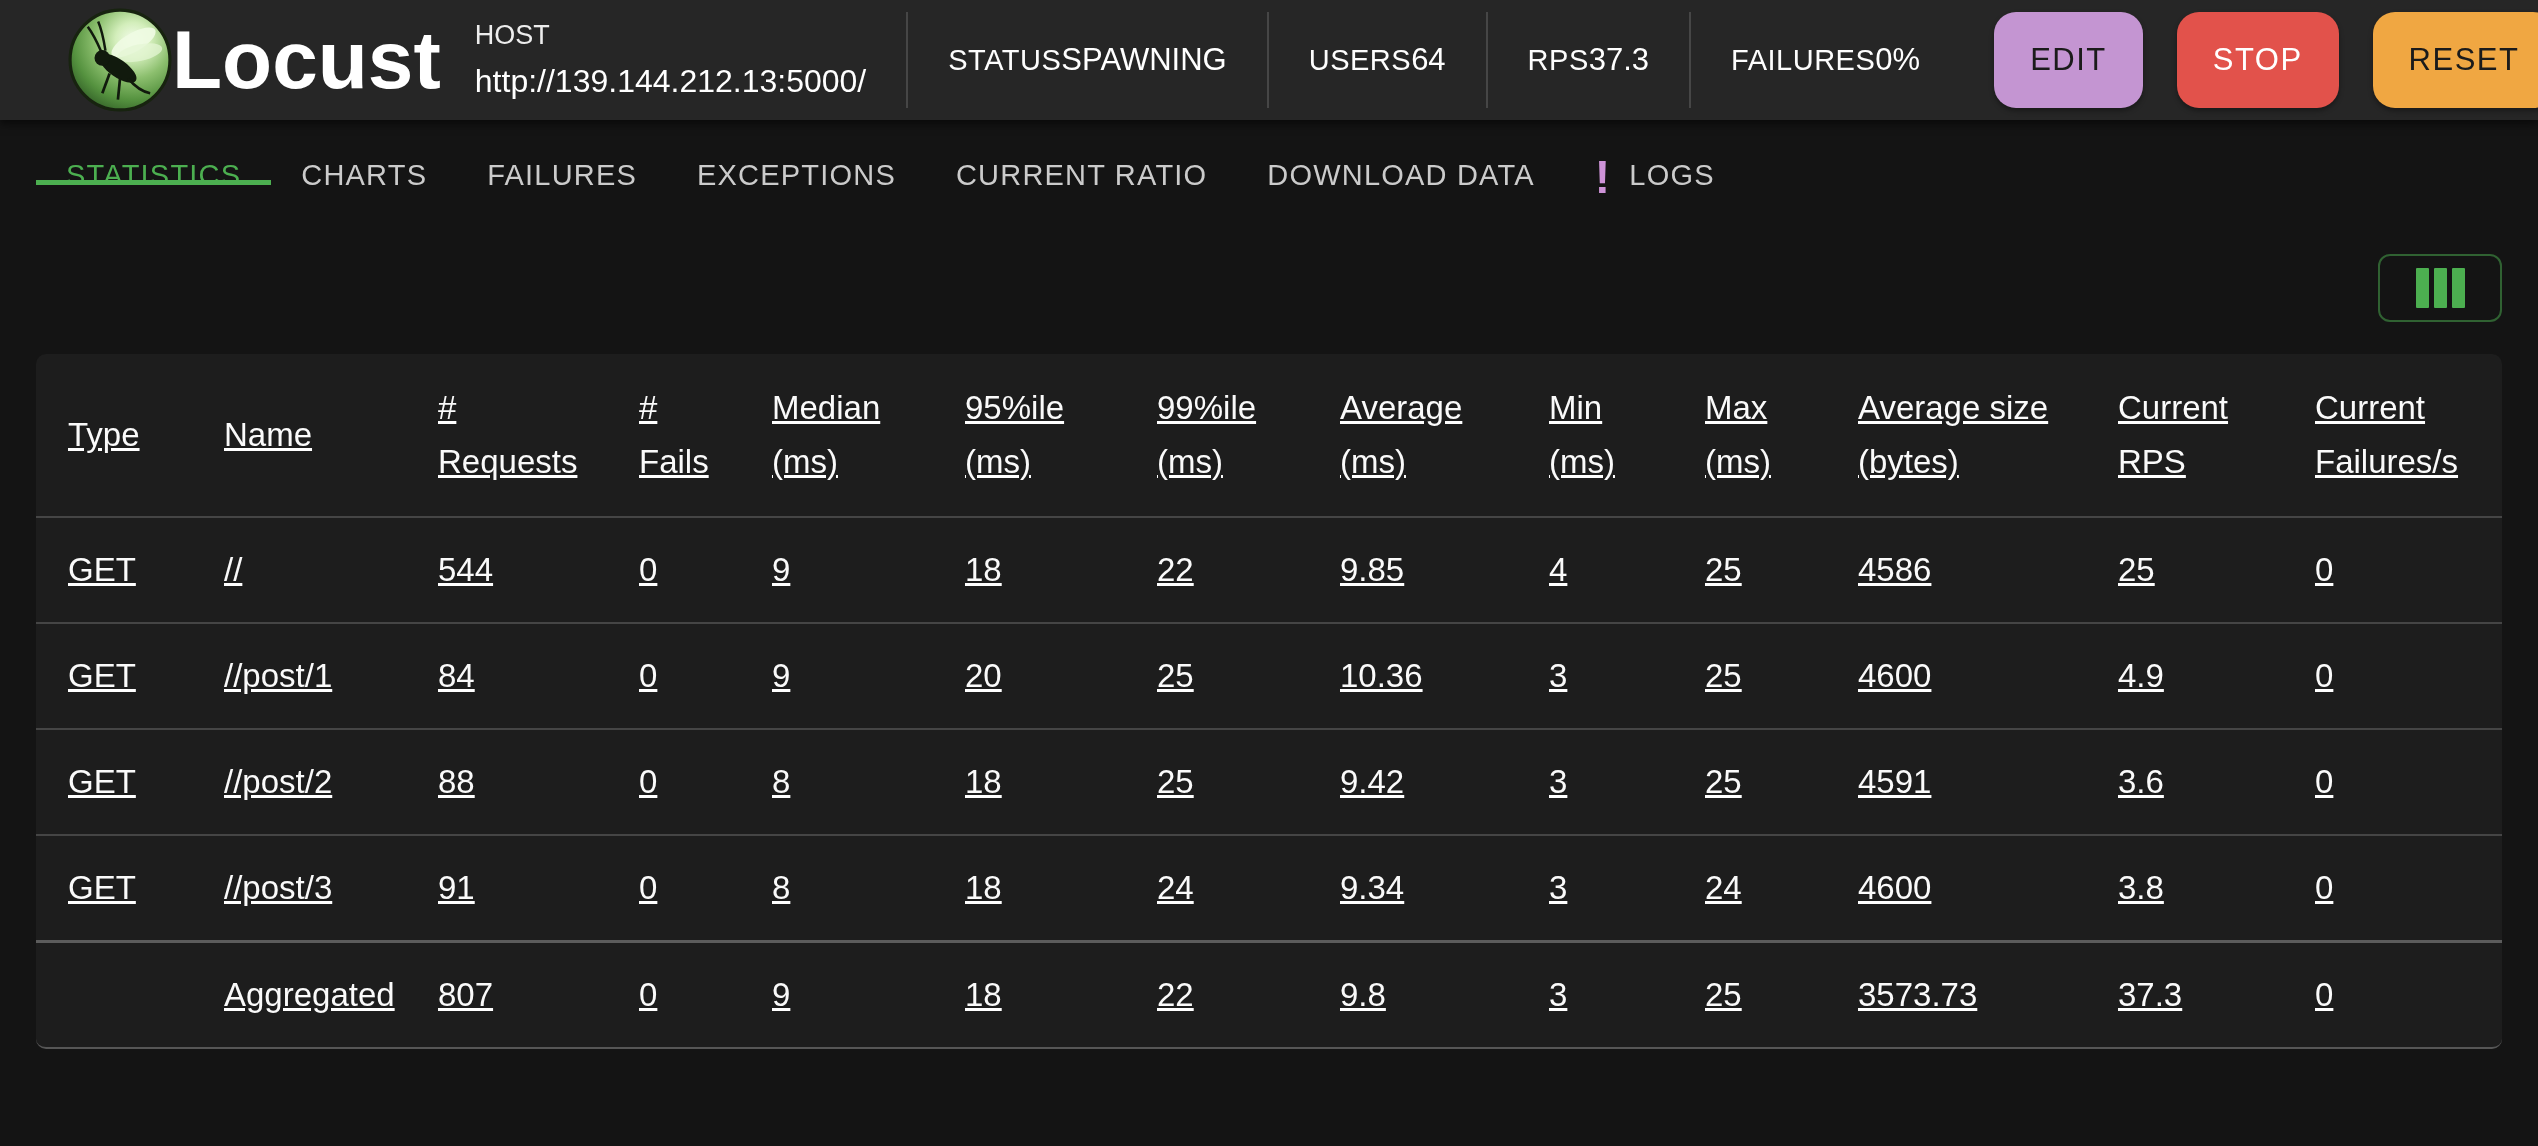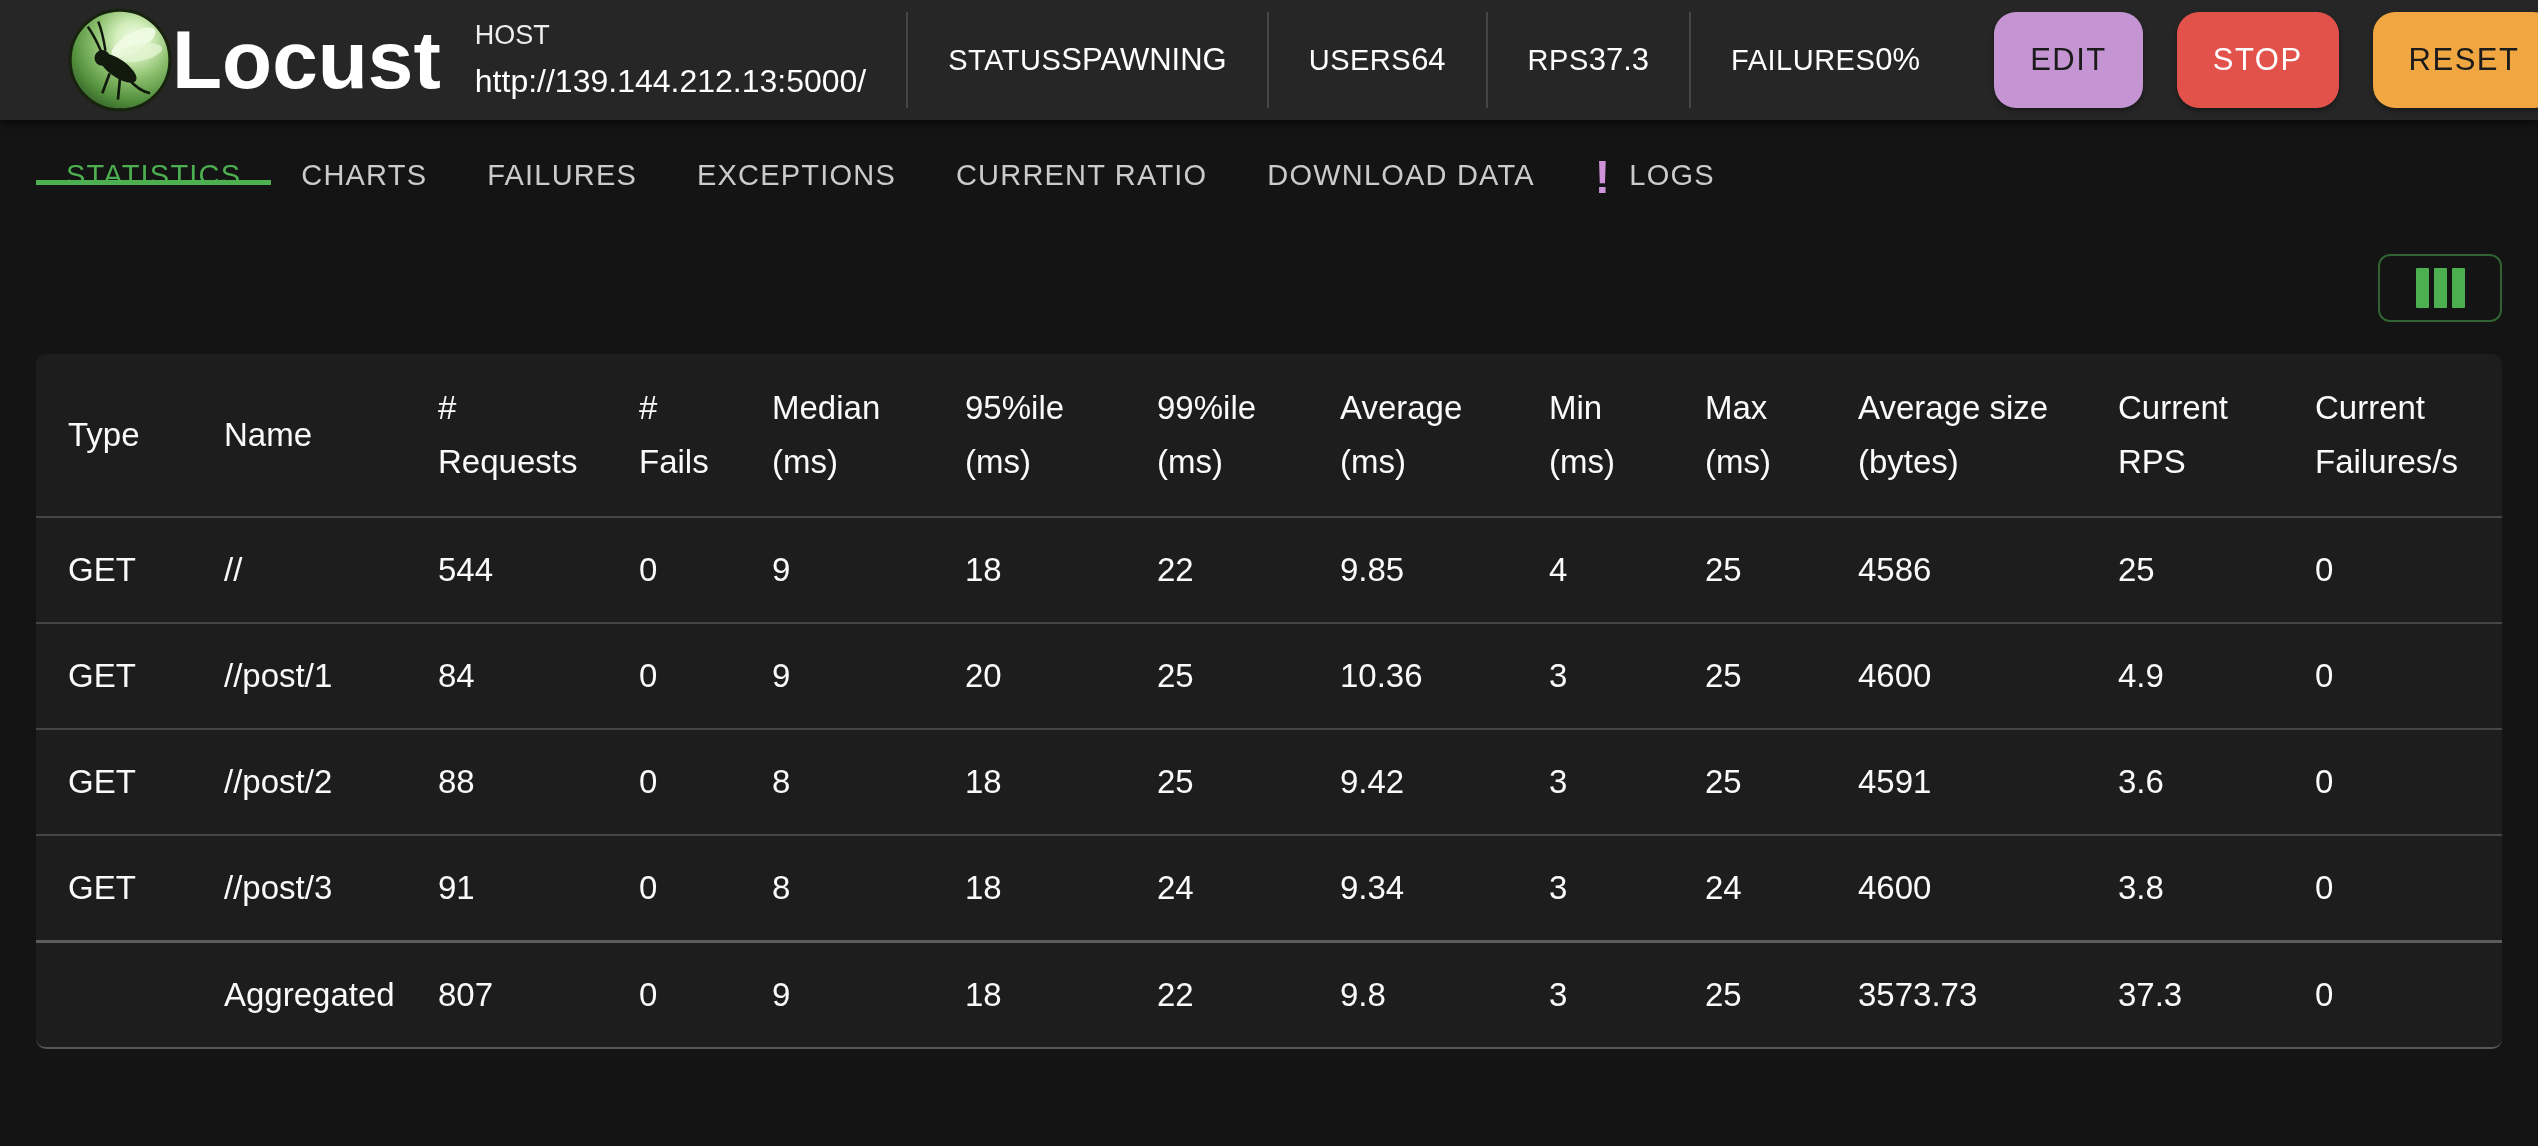--- a/index.html
+++ b/index.html
@@ -82,21 +82,21 @@
     display:flex; align-items:center; justify-content:center; gap:5px;
     cursor:pointer;
   }
   .col-bar { width:13px; height:40px; background:var(--accent); border-radius:1px; }
 
   .table-card {
     margin-top:32px; background:#1d1d1d;
     border-radius:10px; overflow:hidden;
     border-bottom:2px solid #565656;
   }
-  table { width:100%; border-collapse:collapse; table-layout:fixed; }
+  table { width:100%; border-collapse:collapse; table-layout:fixed;text-decoration:underline; }
   th, td {
     text-align:left; padding:0 6px 0 32px;
     font-size:33px; font-weight:400; color:#fafafa;
     overflow:hidden; white-space:nowrap;
   }
   thead th { height:163px; vertical-align:middle; line-height:1.65; cursor:pointer; }
   tbody td { height:106px; border-top:2px solid #454545; }
   tbody tr.aggregated td { border-top:3px solid #5c5c5c; }
 </style>
 </head>

